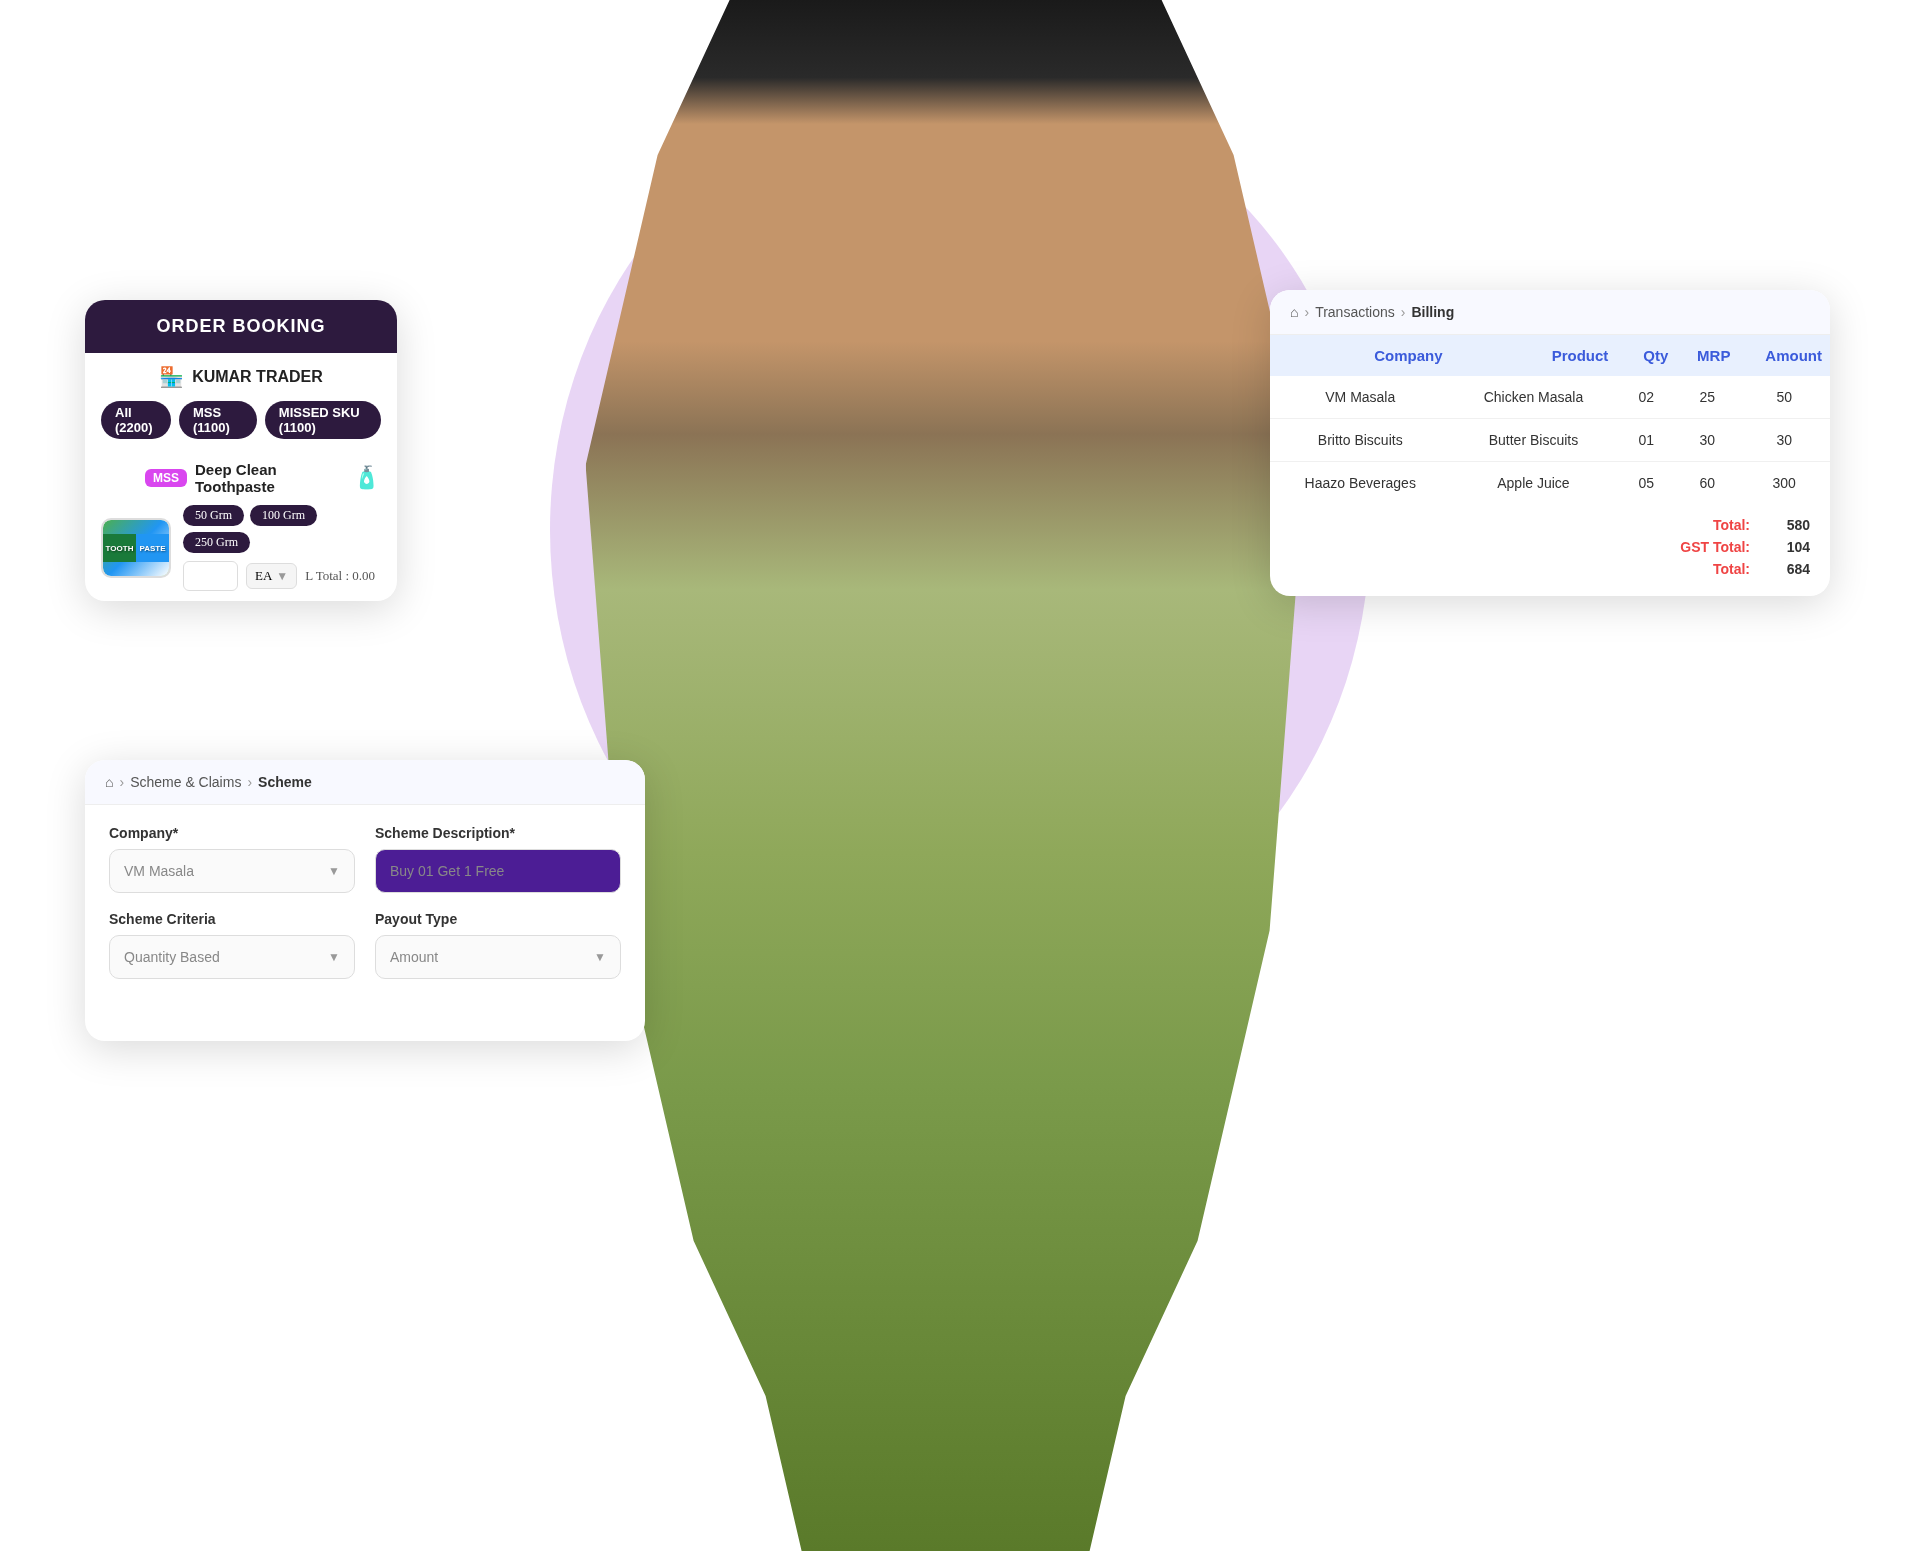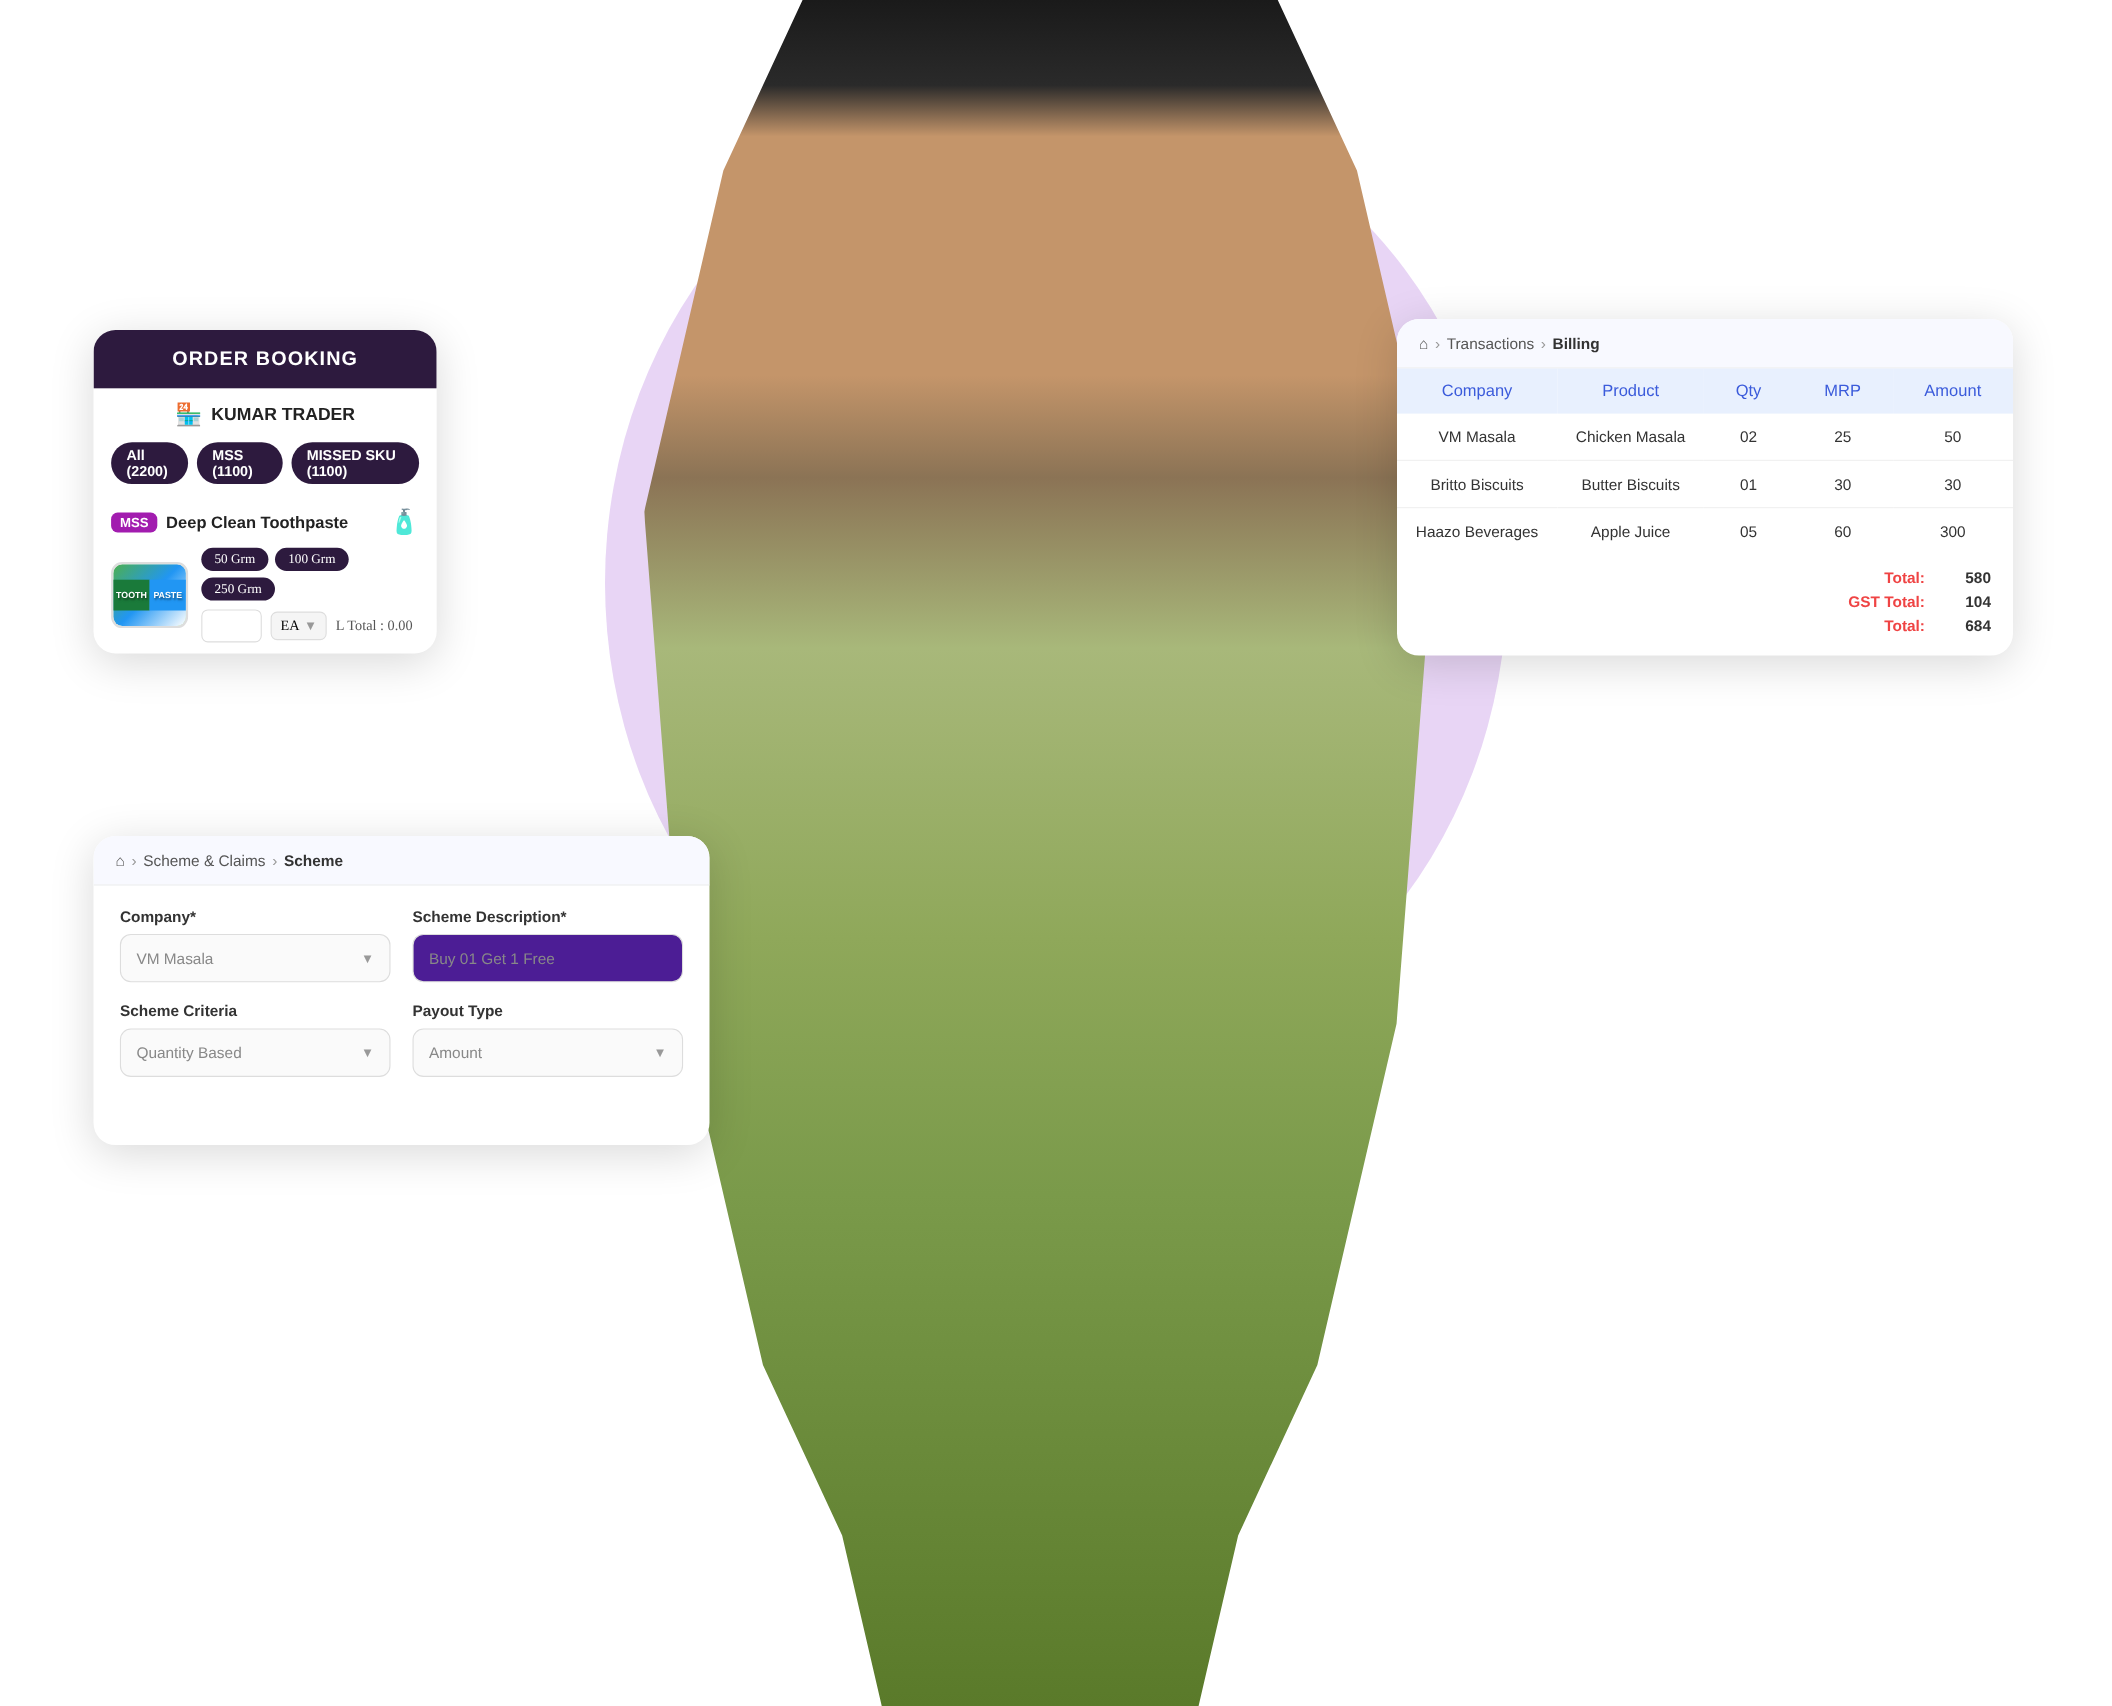--- a/index.html
+++ b/index.html
@@ -83,26 +83,27 @@
     }
 
     .product-label-row {
       display: flex;
       align-items: center;
       gap: 8px;
       margin-bottom: 10px;
     }
 
     .mss-badge {
-      background: #a21caf;
+      background: #d946ef;
       color: #fff;
       border-radius: 6px;
       padding: 2px 8px;
       font-size: 12px;
       font-weight: 700;
+      margin-left: 44px;
     }
 
     .product-name {
       font-size: 15px;
       font-weight: 600;
       color: #222;
     }
 
     .product-icon {
       margin-left: auto;
@@ -233,24 +234,24 @@
     }
 
     .billing-table {
       width: 100%;
       border-collapse: collapse;
     }
 
     .billing-table th {
       background: #e8f0fe;
       color: #3b5bdb;
-      padding: 12px 28px;
+      padding: 12px 8px;
       font-size: 15px;
-      font-weight: 400;
-      text-align: center;
+      font-weight: 700;
+      text-align: right;
     }
 
     .billing-table td {
       padding: 13px 16px;
       font-size: 14px;
       text-align: center;
       border-bottom: 1px solid #f0f0f0;
       color: #333;
     }
 

